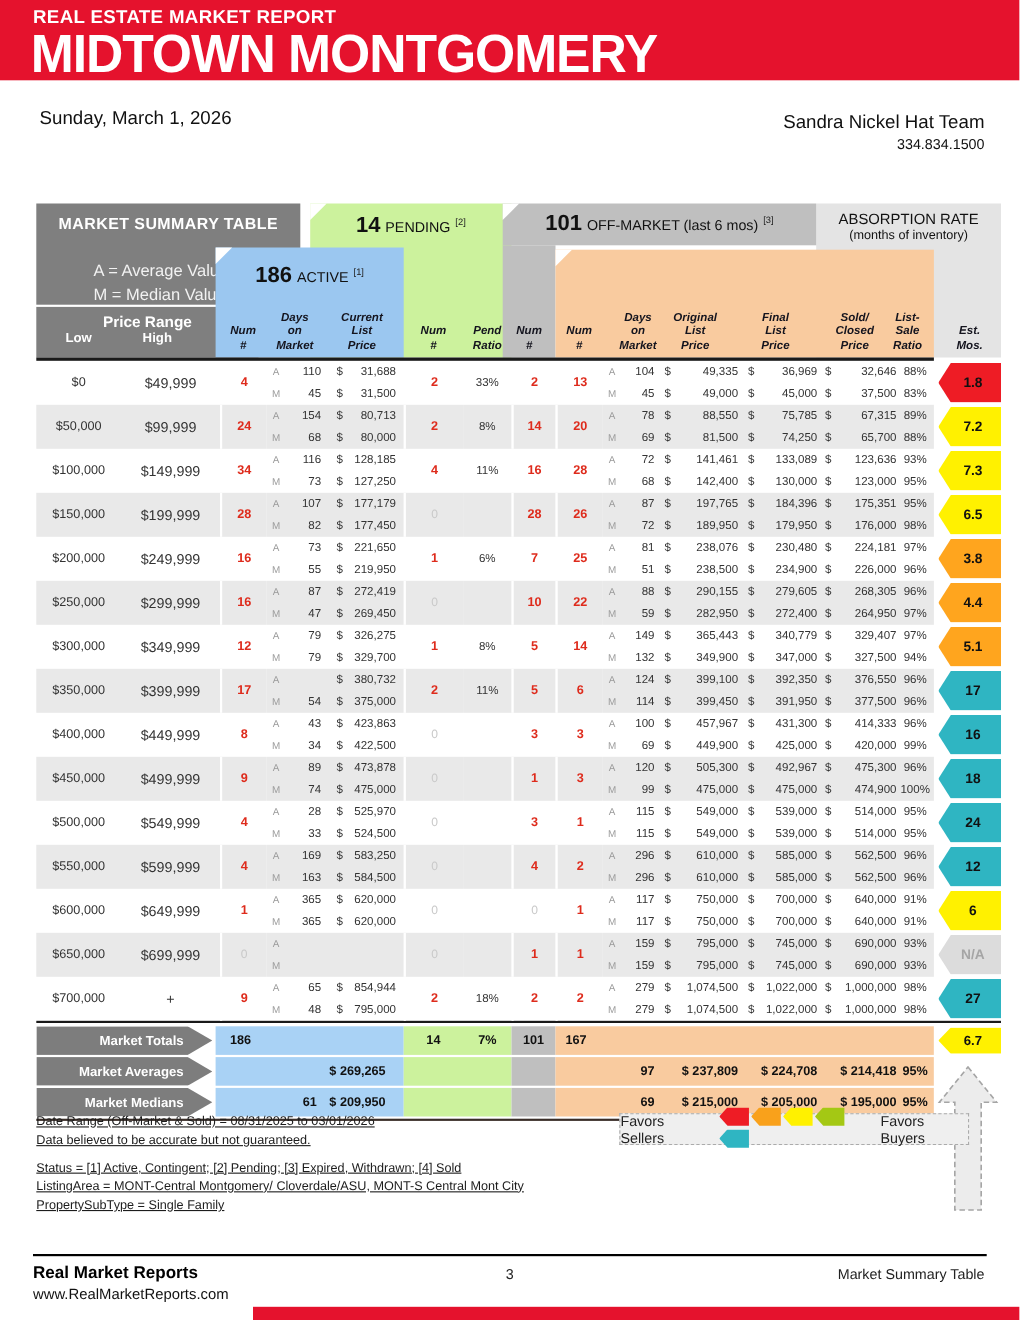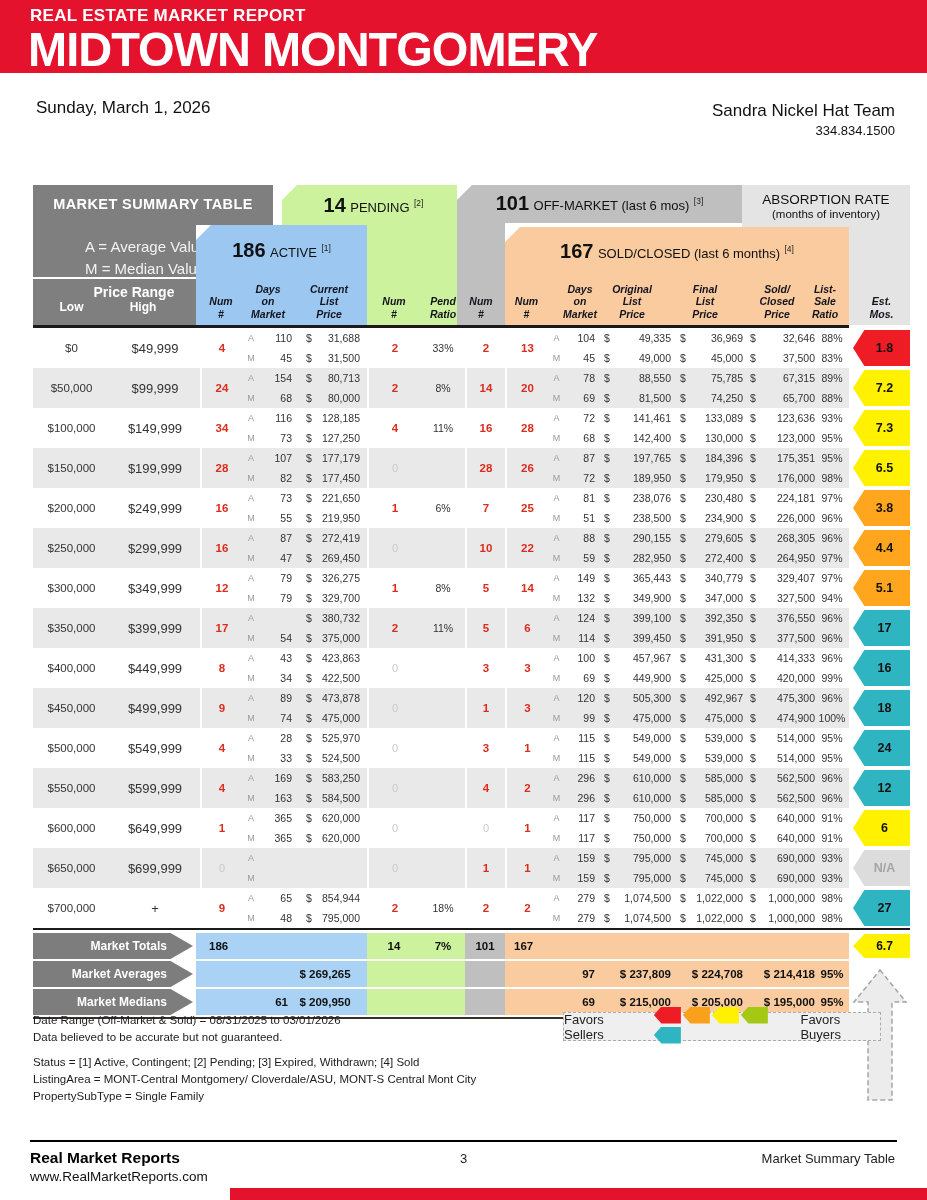--- a/index.html
+++ b/index.html
@@ -101,21 +101,21 @@
   .tpr{width:44px;text-align:center;}
   .tsn{width:43px;padding-left:9px;box-sizing:border-box;}
   .tsam{width:17px;}
   .tsd{width:30px;text-align:right;}
   .ts1{width:76px;text-align:right;}
   .ts2{width:72px;text-align:right;}
   .ts3{width:72px;text-align:right;}
   .tsr{width:34px;text-align:center;}
   .botline{width:816px;height:2px;background:#3a2e28;margin-top:1px;}
   
-  .notes{position:absolute;left:33px;top:1012px;font-size:11.5px;color:#1c1c1c;line-height:1.5;}
+  .notes{position:absolute;left:33px;top:1012px;font-size:11.5px;color:#1c1c1c;line-height:1.5;text-decoration:underline;}
   .notes .gap{height:7px;}
   .favors{position:absolute;left:563px;top:1012px;width:318px;height:29px;background:#EFEFEF;
           border:1.5px dashed #ABABAB;box-sizing:border-box;display:flex;align-items:center;
           justify-content:center;font-size:13px;color:#222;z-index:2;}
   .ftag{display:inline-block;width:27px;height:17px;margin-left:2px;
         clip-path:polygon(28% 0,100% 0,100% 100%,28% 100%,0 50%);}
   .favors .fs{margin-right:9px;}
   .favors .fb{margin-left:11px;}
   .uparrow{position:absolute;left:852px;top:968px;z-index:1;}
   
@@ -183,21 +183,20 @@
         <div class="colhead" style="left:4px;width:42px;">Num
 #</div>
         <div class="colhead" style="left:46px;width:52px;">Days
 on
 Market</div>
         <div class="colhead" style="left:98px;width:70px;">Current
 List
 Price</div>
       </div>
       <div class="hblk h-sold fold">
-        <div class="cntline"><span class="cnt">167</span> <span class="blbl">SOLD/CLOSED (last 6 months)</span> <sup>[4]</sup></div>
         <div class="colhead" style="left:0;width:43px;">Num
 #</div>
         <div class="colhead" style="left:49px;width:52px;">Days
 on
 Market</div>
         <div class="colhead" style="left:101px;width:52px;">Original
 List
 Price</div>
         <div class="colhead" style="left:174px;width:52px;">Final
 List

